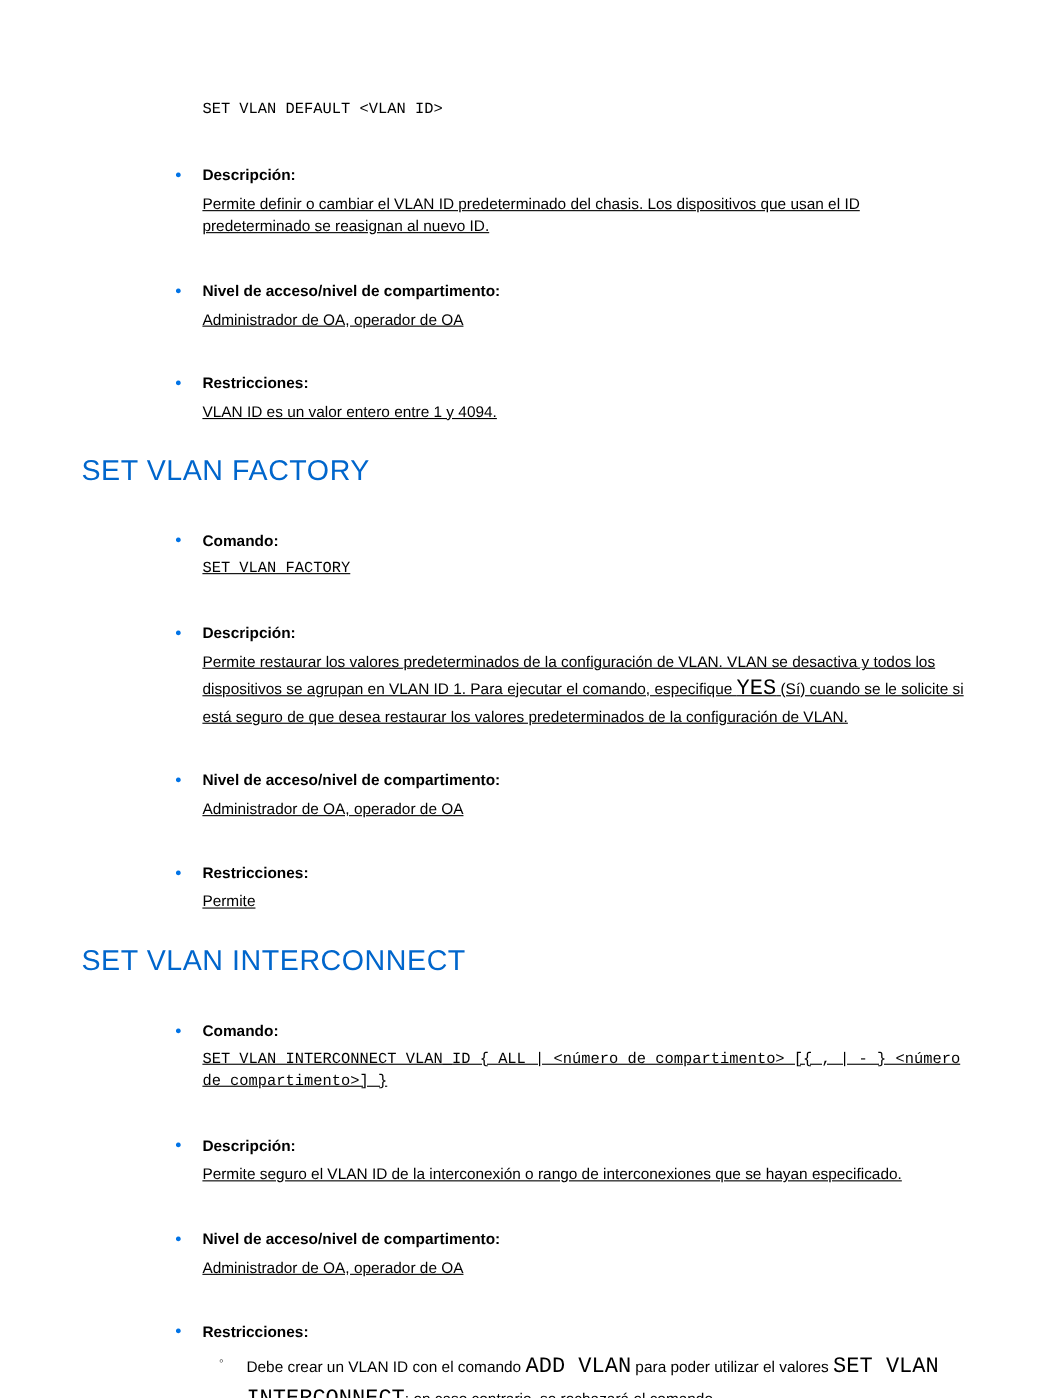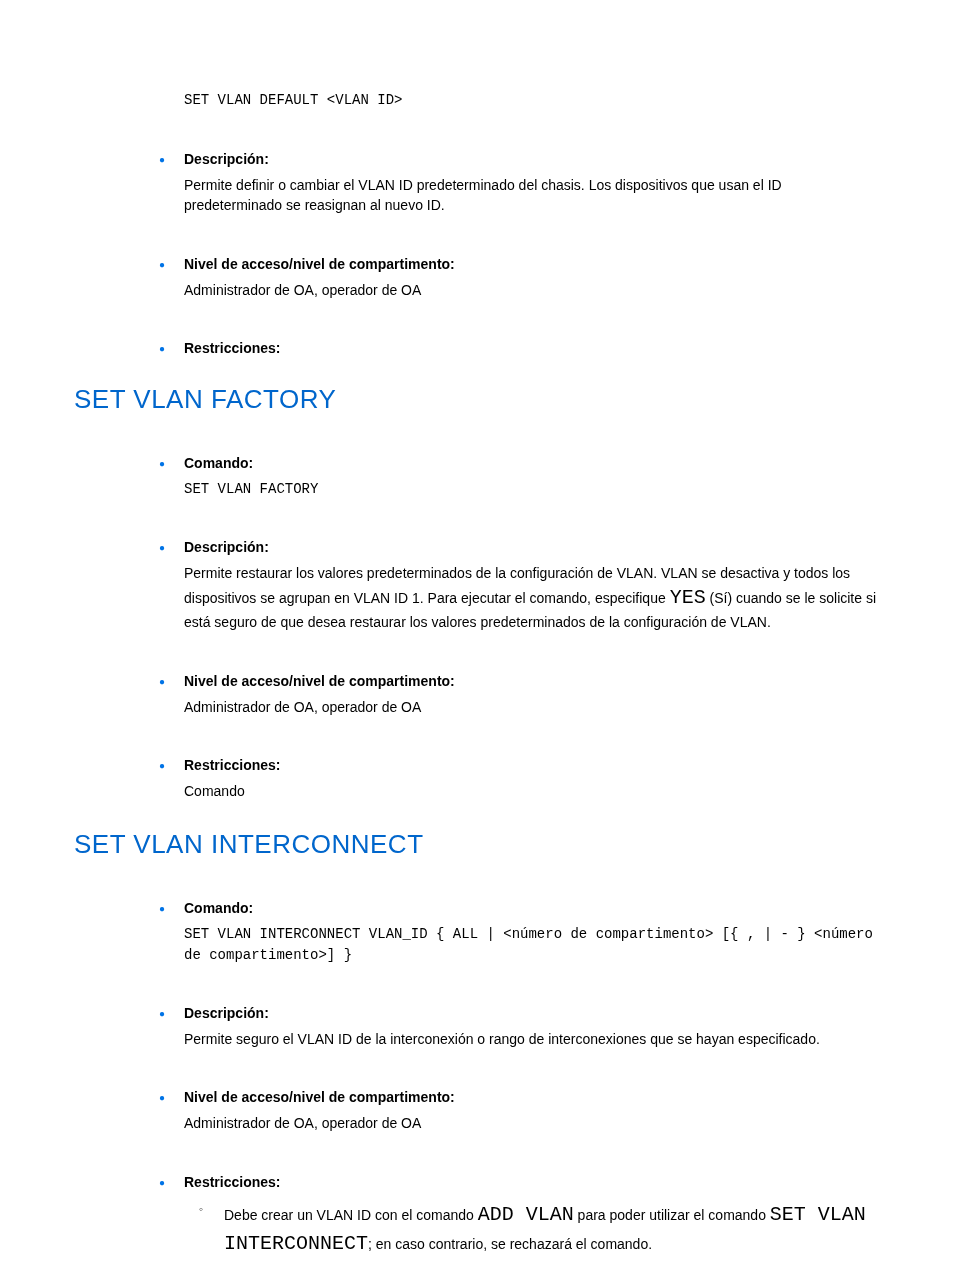--- a/index.html
+++ b/index.html
@@ -41,20 +41,21 @@
     line-height: 18px;
   }
   .bullet-label {
     font-weight: bold;
     margin-bottom: 8px;
     margin-top: 40px;
   }
   .bullet-body {
     margin-top: 8px;
     line-height: 1.45;
+    text-decoration: underline;
   }
   .indent-code {
     font-family: "Courier New", Courier, monospace;
     font-size: 14px;
     margin-left: 110px;
     margin-bottom: 12px;
     line-height: 1.5;
   }
   h2.section-heading {
     color: #0066cc;
@@ -116,20 +117,21 @@
       <li>
         <div class="bullet-label">Descripción:</div>
         <div class="bullet-body">Permite definir o cambiar el VLAN ID predeterminado del chasis. Los dispositivos que usan el ID predeterminado se reasignan al nuevo ID.</div>
       </li>
       <li>
         <div class="bullet-label">Nivel de acceso/nivel de compartimento:</div>
         <div class="bullet-body">Administrador de OA, operador de OA</div>
       </li>
       <li>
         <div class="bullet-label">Restricciones:</div>
+        <div class="bullet-body">VLAN ID es un valor entero entre 1 y 4094.</div>
       </li>
     </ul>
   </div>
 
   <h2 class="section-heading">SET VLAN FACTORY</h2>
 
   <div class="section-block">
     <ul class="bullet-list">
       <li>
         <div class="bullet-label">Comando:</div>
@@ -138,21 +140,21 @@
       <li>
         <div class="bullet-label">Descripción:</div>
         <div class="bullet-body"><span>Permite restaurar los valores predeterminados de la configuración de VLAN. VLAN se desactiva y todos los dispositivos se agrupan en VLAN ID 1. Para ejecutar el comando, especifique </span><span class="inline-code">YES</span><span> (Sí) cuando se le solicite si está seguro de que desea restaurar los valores predeterminados de la configuración de VLAN.</span></div>
       </li>
       <li>
         <div class="bullet-label">Nivel de acceso/nivel de compartimento:</div>
         <div class="bullet-body">Administrador de OA, operador de OA</div>
       </li>
       <li>
         <div class="bullet-label">Restricciones:</div>
-        <div class="bullet-body">Comando</div>
+        <div class="bullet-body">Permite</div>
       </li>
     </ul>
   </div>
 
   <h2 class="section-heading">SET VLAN INTERCONNECT</h2>
 
   <div class="section-block">
     <ul class="bullet-list">
       <li>
         <div class="bullet-label">Comando:</div>
@@ -162,20 +164,20 @@
         <div class="bullet-label">Descripción:</div>
         <div class="bullet-body">Permite seguro el VLAN ID de la interconexión o rango de interconexiones que se hayan especificado.</div>
       </li>
       <li>
         <div class="bullet-label">Nivel de acceso/nivel de compartimento:</div>
         <div class="bullet-body">Administrador de OA, operador de OA</div>
       </li>
       <li>
         <div class="bullet-label">Restricciones:</div>
         <ul class="sub-list">
-          <li><span>Debe crear un VLAN ID con el comando </span><span class="inline-code">ADD VLAN</span><span> para poder utilizar el comando </span><span class="inline-code">SET VLAN INTERCONNECT</span><span>; en caso contrario, se rechazará el comando.</span></li>
+          <li><span>Debe crear un VLAN ID con el comando </span><span class="inline-code">ADD VLAN</span><span> para poder utilizar el valores </span><span class="inline-code">SET VLAN INTERCONNECT</span><span>; en caso contrario, se rechazará el comando.</span></li>
         </ul>
       </li>
     </ul>
   </div>
 
 
 </div>
 
 </body></html>

